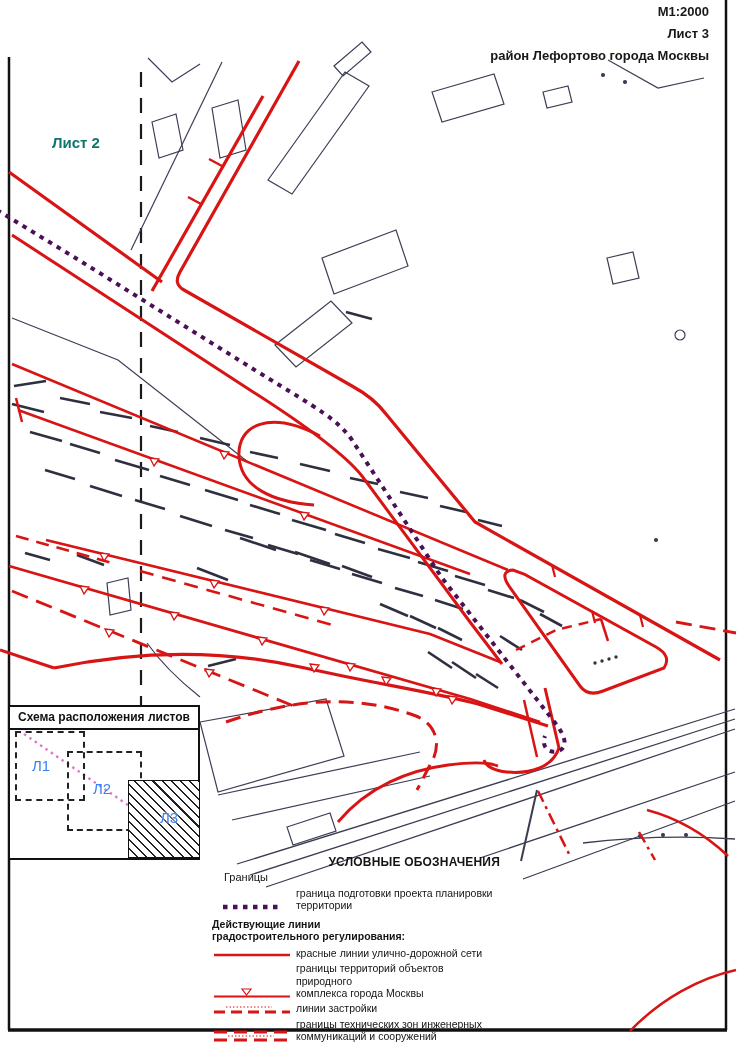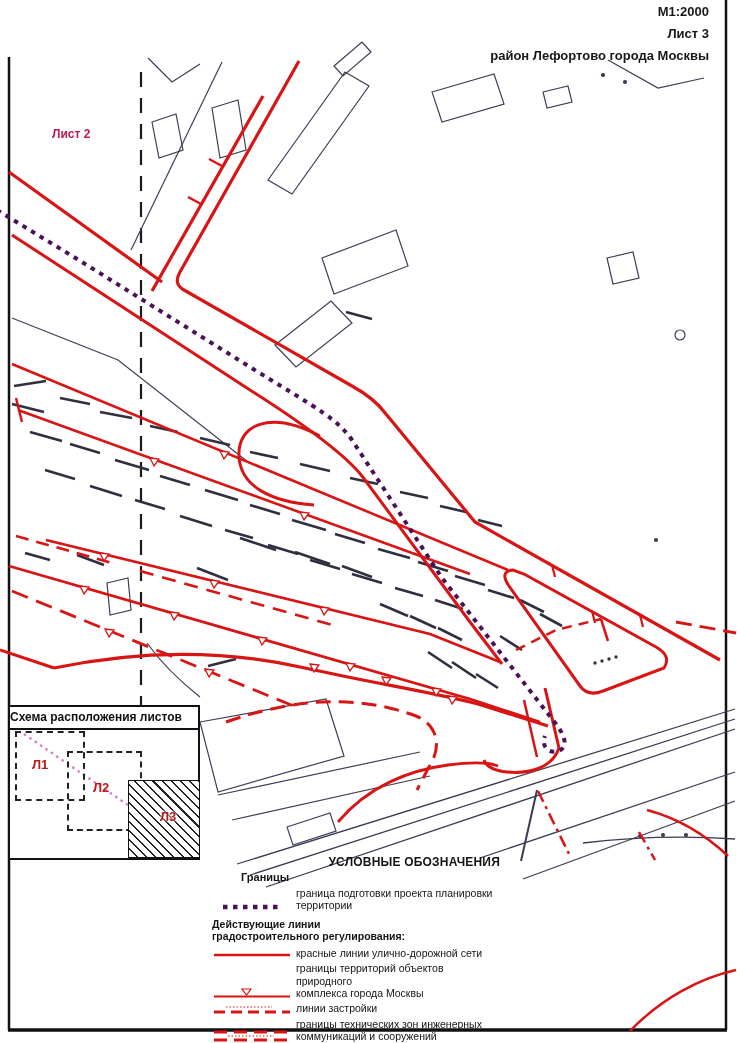--- a/index.html
+++ b/index.html
@@ -7,40 +7,40 @@
     width:737px;height:1043px;position:relative;background:#ffffff;
     font-family:"Liberation Sans", sans-serif;color:#111;overflow:hidden;
   }
   
   .hdr{position:absolute;right:28px;text-align:center;font-weight:700;color:#181818;}
   .hdr.scale{top:4px;font-size:13px;}
   .hdr.sheet{top:26px;font-size:13px;}
   .hdr.region{top:48px;font-size:13px;}
   
   #mapsvg{position:absolute;left:0;top:0;}
-  .sheet2-label{position:absolute;left:52px;top:127px;font-size:12px;font-weight:700;color:#be185d;}
+  .sheet2-label{position:absolute;left:52px;top:134px;font-size:15px;font-weight:700;color:#0f766e;}
   
   .inset{position:absolute;left:8px;top:705px;width:192px;height:155px;background:#fff;
          border:2px solid #111;box-sizing:border-box;}
-  .inset-title{height:21px;line-height:21px;text-align:left;font-size:12px;font-weight:700;
+  .inset-title{height:21px;line-height:21px;text-align:center;font-size:12px;font-weight:700;
                border-bottom:2px solid #111;background:#fff;}
   .sheet-rect{position:absolute;border:2px dashed #222;box-sizing:border-box;}
   .sheet-rect.l1{left:5px;top:24px;width:70px;height:70px;}
   .sheet-rect.l2{left:57px;top:44px;width:75px;height:80px;}
   .sheet-rect.l3{left:118px;top:73px;width:72px;height:78px;border:1.5px solid #111;
      background:repeating-linear-gradient(45deg,#fff 0px,#fff 5px,#222 5px,#222 6.5px);}
-  .sheet-label{position:absolute;font-size:13px;font-weight:700;color:#b91c1c;}
+  .sheet-label{position:absolute;font-size:15px;font-weight:400;color:#3b82f6;}
   .sheet-label.s1{left:22px;top:50px;}
   .sheet-label.s2{left:83px;top:73px;}
   .sheet-label.s3{left:150px;top:102px;text-shadow:0 0 3px #fff,0 0 3px #fff;}
   .inset-svg{position:absolute;left:0;top:21px;}
   
   .legend{position:absolute;left:208px;top:855px;width:292px;color:#141414;}
   .legend-title{text-align:right;font-size:12px;font-weight:700;margin-bottom:2px;letter-spacing:.2px;}
-  .lg-head{font-size:11px;font-weight:700;margin-left:33px;margin-bottom:4px;}
+  .lg-head{font-size:11px;font-weight:400;margin-left:16px;margin-bottom:4px;}
   .lg-head2{font-size:10.5px;font-weight:700;white-space:pre-line;margin:6px 0 4px 4px;line-height:1.2;}
   .lrow{display:flex;align-items:flex-end;margin-bottom:3px;}
   .lsym{flex:0 0 88px;display:flex;justify-content:center;padding-top:2px;}
   .ltxt{flex:1;font-size:10.5px;line-height:1.18;white-space:pre-line;}
 </style>
 </head>
 <body>
 
 <div class="hdr scale">М1:2000</div>
 <div class="hdr sheet">Лист 3</div>

